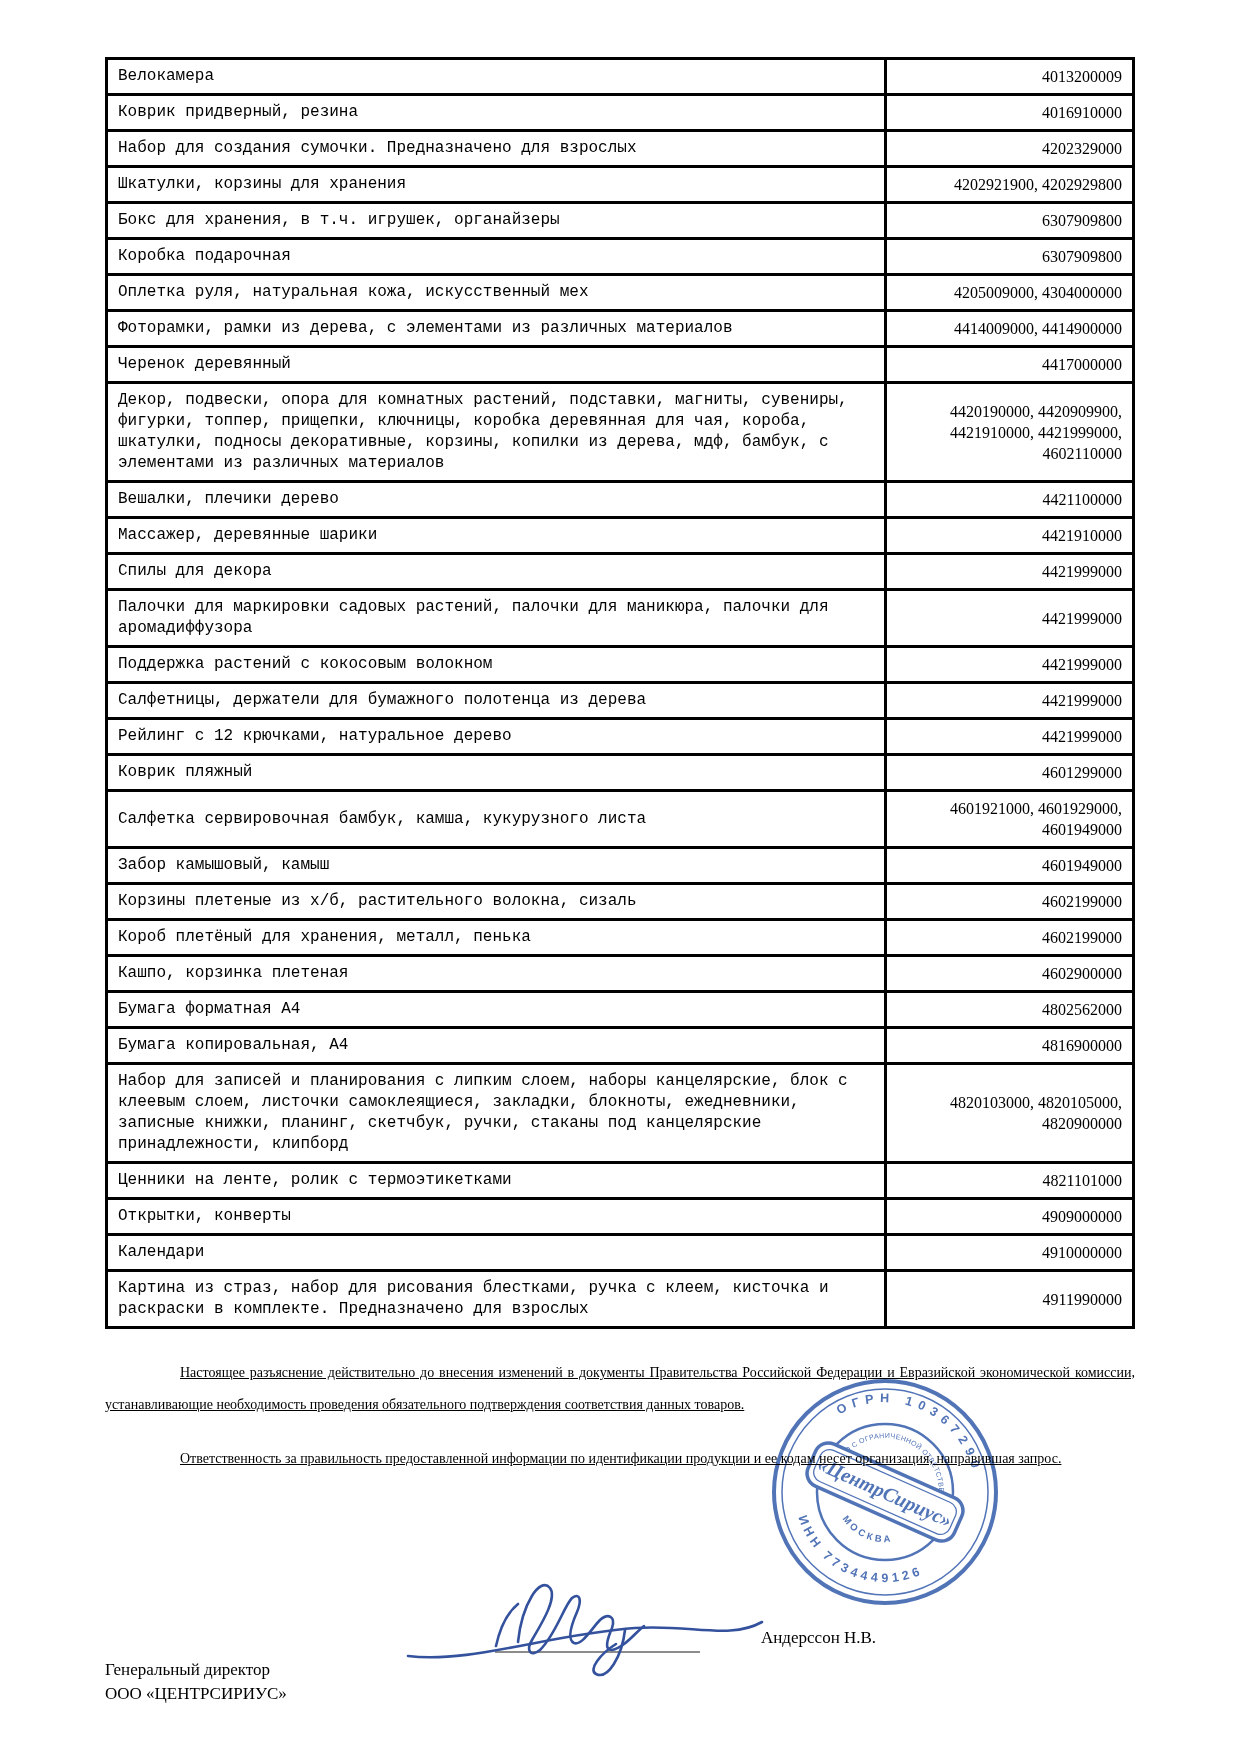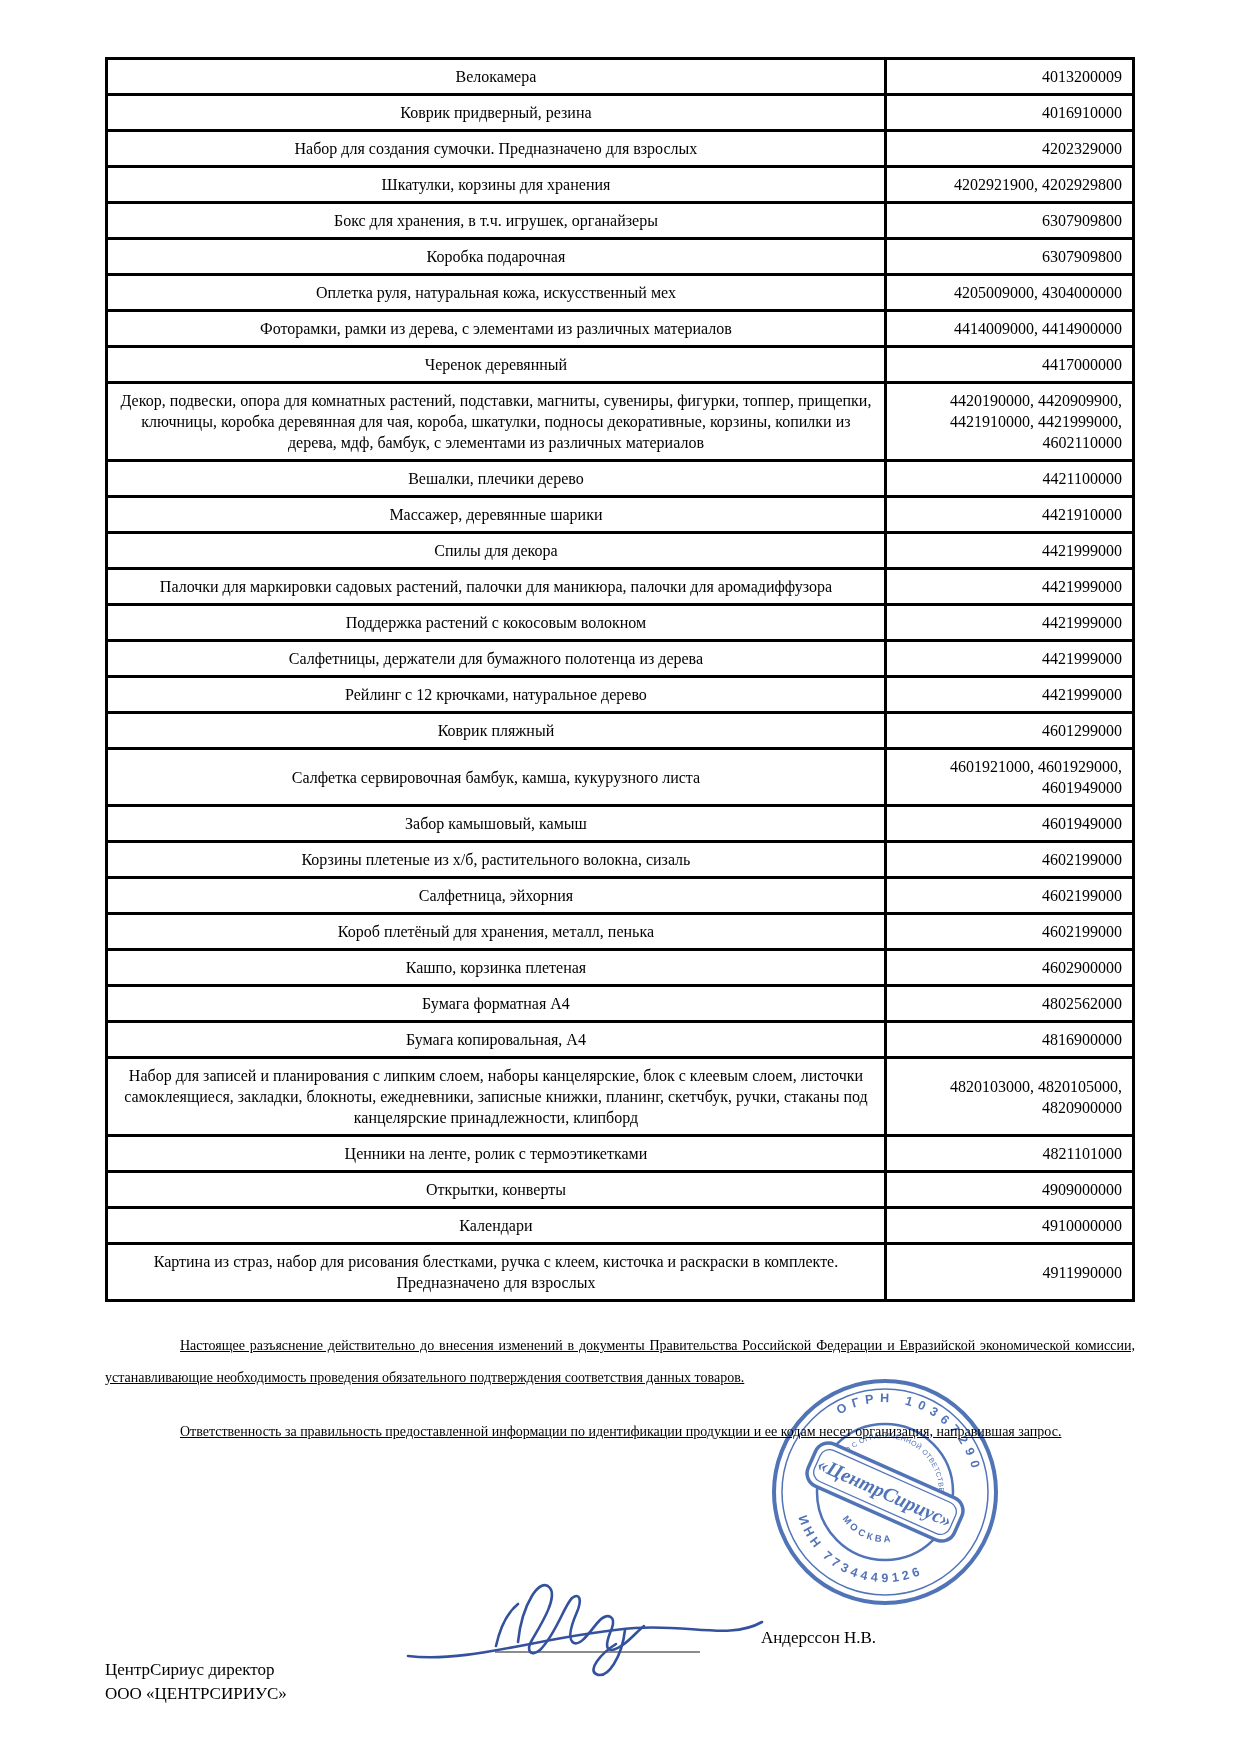--- a/index.html
+++ b/index.html
@@ -20,21 +20,21 @@
     width: 1030px;
     table-layout: fixed;
   }
   table.codes td {
     border: 3px solid #000;
     font-size: 16px;
     line-height: 21px;
     padding: 6px 10px;
     vertical-align: middle;
   }
-  td.desc { width: 77%; text-align: center; }
+  td.desc { width: 77%; text-align: left; font-family: Liberation Mono, monospace; }
   td.code { width: 23%; text-align: right; }
 
   
   .paras { margin: 28px 105px 0 105px; width: 1030px; }
   .paras p {
     font-size: 14px;
     line-height: 32px;
     text-align: justify;
     text-indent: 75px;
     margin: 0 0 22px 0;
@@ -167,24 +167,20 @@
     <tr>
       <td class="desc">Забор камышовый, камыш</td>
       <td class="code">4601949000</td>
     </tr>
 
     <tr>
       <td class="desc">Корзины плетеные из х/б, растительного волокна, сизаль</td>
       <td class="code">4602199000</td>
     </tr>
 
-    <tr>
-      <td class="desc">Салфетница, эйхорния</td>
-      <td class="code">4602199000</td>
-    </tr>
 
     <tr>
       <td class="desc">Короб плетёный для хранения, металл, пенька</td>
       <td class="code">4602199000</td>
     </tr>
 
     <tr>
       <td class="desc">Кашпо, корзинка плетеная</td>
       <td class="code">4602900000</td>
     </tr>
@@ -227,21 +223,21 @@
   </table>
 
   <div class="paras">
     <p>Настоящее разъяснение действительно до внесения изменений в документы Правительства Российской Федерации и Евразийской экономической комиссии, устанавливающие необходимость проведения обязательного подтверждения соответствия данных товаров.</p>
     <p>Ответственность за правильность предоставленной информации по идентификации продукции и ее кодам несет организация, направившая запрос.</p>
   </div>
 
 </div>
 
 <div class="sig-titles">
-  <div>ЦентрСириус директор</div>
+  <div>Генеральный директор</div>
   <div>ООО «ЦЕНТРСИРИУС»</div>
 </div>
 
 <div class="signer-name">Андерссон Н.В.</div>
 
 <svg class="signature-svg" width="370" height="120" viewBox="0 0 370 120">
   <line x1="95" y1="84" x2="300" y2="84" stroke="#1a1a1a" stroke-width="1.2"></line>
   <g fill="none" stroke="#33519c" stroke-width="2.6" stroke-linecap="round" stroke-linejoin="round">
     <path d="M 8 88 C 70 96 150 66 235 60 C 290 56 330 72 362 54"></path>
     <path d="M 96 78 C 100 60 108 44 118 36"></path>

